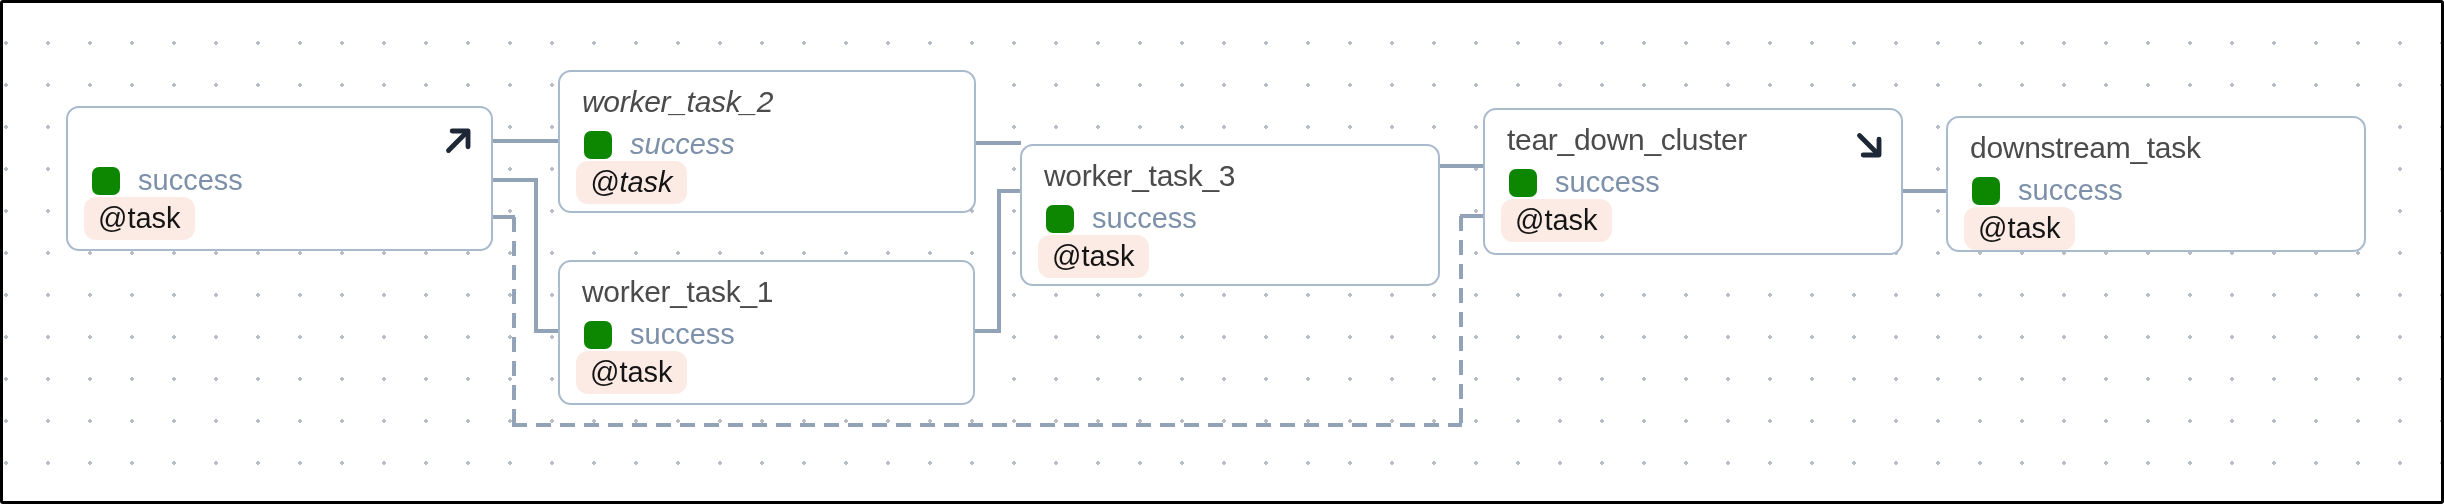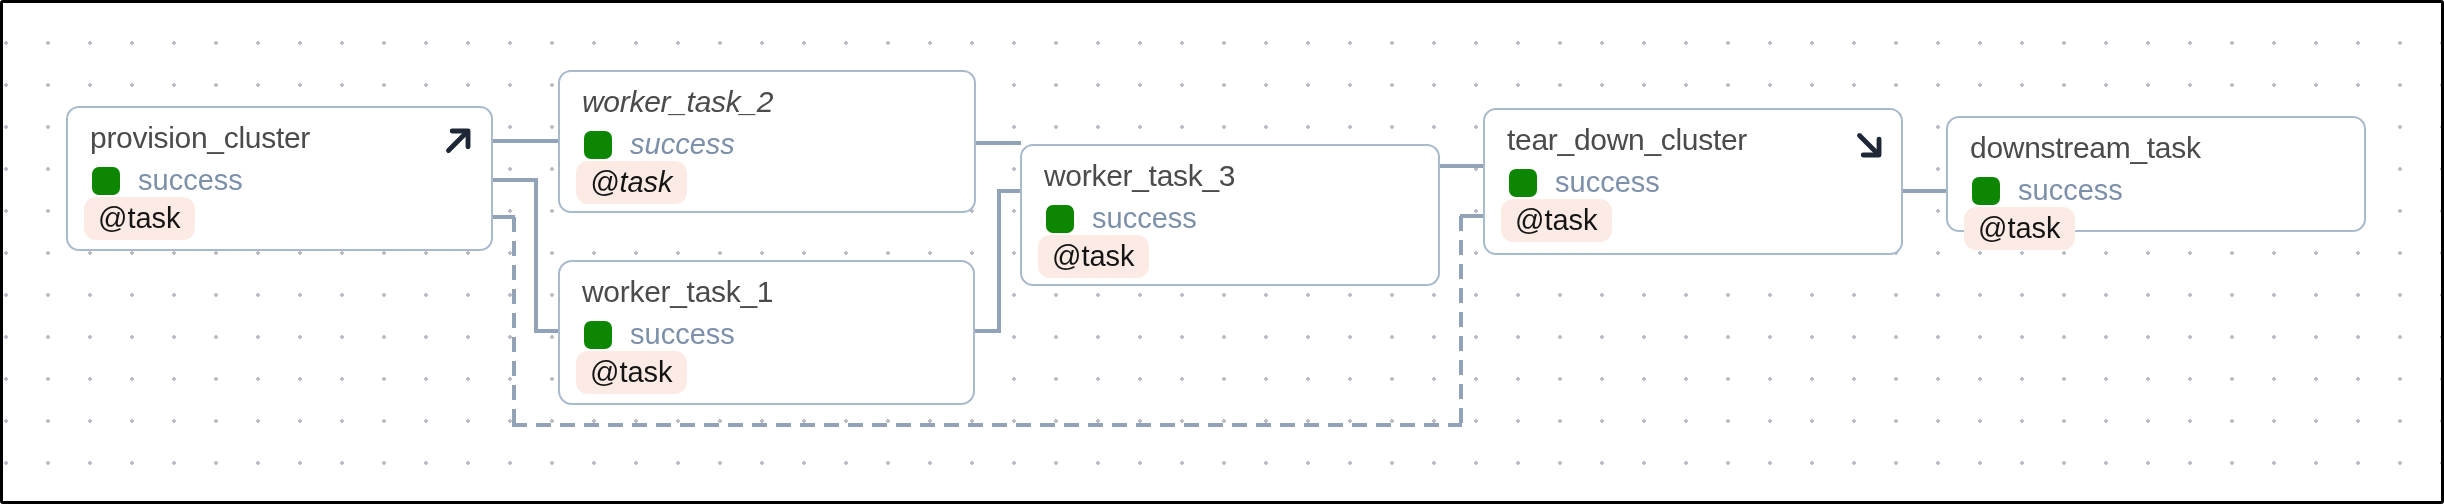--- a/index.html
+++ b/index.html
@@ -29,24 +29,24 @@
   .state-dot{width:28px;height:28px;border-radius:7px;background:#0d8702;flex:none;}
   .state-label{font-size:29px;color:#7d90a9;margin-left:18px;white-space:nowrap;}
   .task-badge{
     position:absolute;left:16px;top:89px;background:#fcebe5;color:#141414;
     font-size:29px;line-height:29px;padding:7px 14px;border-radius:12px;white-space:nowrap;
   }
   .corner-icon{position:absolute;width:38px;height:38px;}
   .corner-icon svg{width:100%;height:100%;display:block;}
   #n-provision{left:63px;top:103px;width:427px;height:145px;}
   #n-wt2{left:555px;top:67px;width:418px;height:143px;font-style:italic;}
-  #n-wt1{left:555px;top:257px;width:417px;height:145px;border-radius:14px;}
+  #n-wt1{left:555px;top:257px;width:417px;height:145px;}
   #n-wt3{left:1017px;top:93px;width:420px;height:142px;margin-top:48px;}
   #n-tear{left:1480px;top:105px;width:420px;height:147px;}
-  #n-down{left:1943px;top:113px;width:420px;height:116px;padding-left:40px;}
+  #n-down{left:1943px;top:113px;width:420px;height:136px;padding-left:40px;}
   #n-provision .corner-icon{right:14px;top:14px;}
   #n-tear .corner-icon{right:13px;top:16px;}
 </style>
 </head>
 <body>
 
 <div class="canvas">
 
   <div class="edge h" style="left:490px;top:136px;width:66px;"></div>
 
@@ -64,21 +64,20 @@
 
   <div class="edge h" style="left:1899px;top:186px;width:45px;"></div>
 
   <div class="edge h" style="left:490px;top:212px;width:22px;"></div>
   <div class="edge vdash" style="left:509px;top:214px;height:208px;"></div>
   <div class="edge hdash" style="left:509px;top:420px;width:950px;"></div>
   <div class="edge vdash" style="left:1456px;top:213px;height:209px;"></div>
   <div class="edge h" style="left:1457px;top:211px;width:24px;"></div>
 
   <div class="node" id="n-provision">
-    <span class="node-title">provision_cluster</span>
     <span class="corner-icon">
       <svg viewBox="0 0 36 36" fill="none" stroke="#1d2735" stroke-width="4.6" stroke-linecap="round" stroke-linejoin="round">
         <path d="M9 27 L25.5 10.5"></path>
           <path d="M12.5 8.5 H27.5 V23.5"></path>
       </svg>
     </span>
     <span class="state-row">
       <span class="state-dot"></span>
       <span class="state-label">success</span>
     </span>

